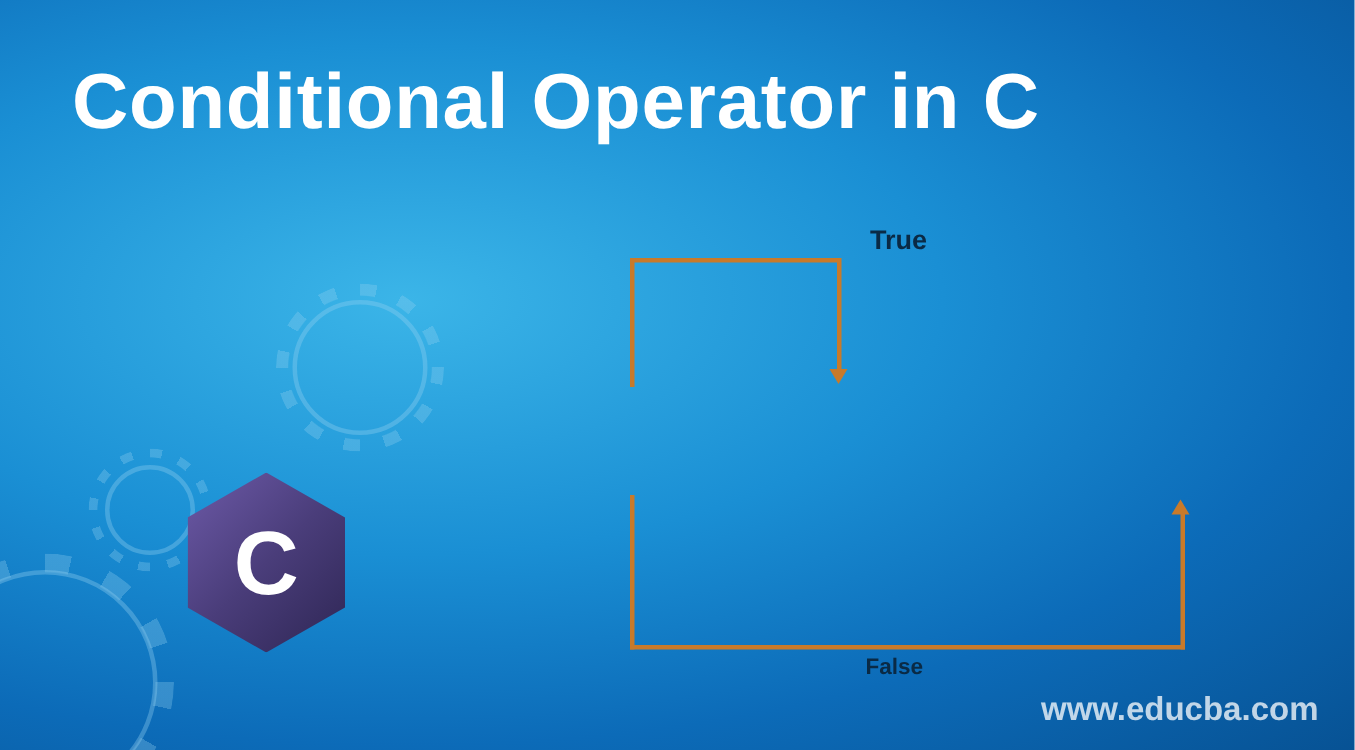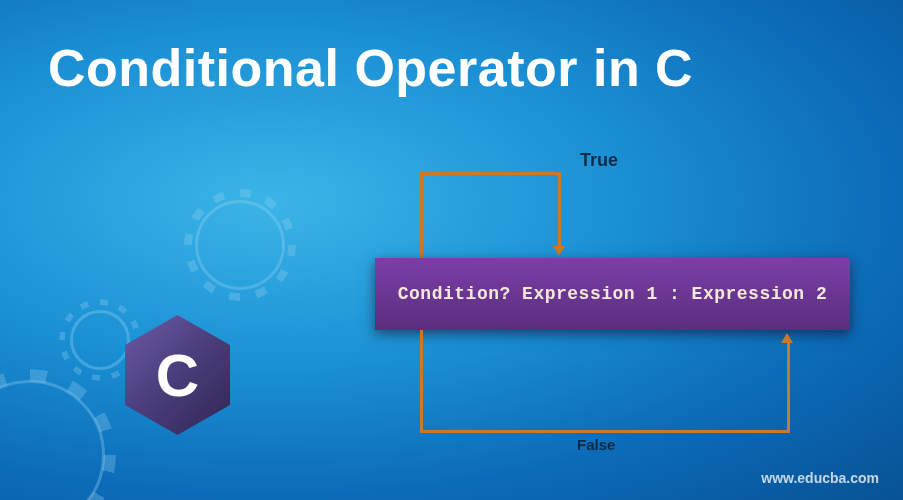--- a/index.html
+++ b/index.html
@@ -125,21 +125,21 @@
   font-family: "Courier New", monospace;
   font-weight: bold;
   font-size: 18px;
   letter-spacing: 0.5px;
 }
 .watermark {
   position: absolute;
   bottom: 14px;
   right: 24px;
   color: rgba(255,255,255,0.75);
-  font-size: 14px;
+  font-size: 22px;
   font-weight: bold;
   margin-top: 14px;
 }
 </style>
 </head>
 <body>
 
 <div class="gear gear1"></div>
 <div class="gear gear2"></div>
 <div class="gear gear3"></div>
@@ -153,21 +153,20 @@
 </div>
 
 <div class="diagram">
   <div class="label-true">True</div>
 
   <div class="line true-h1"></div>
   <div class="line true-v1"></div>
   <div class="line true-v2"></div>
   <div class="arrow-down true-arrow"></div>
 
-  <div class="expr-box">Condition? Expression 1 : Expression 2</div>
 
   <div class="line false-h1"></div>
   <div class="line false-v1"></div>
   <div class="line false-v2"></div>
   <div class="arrow-up false-arrow"></div>
 
   <div class="label-false">False</div>
 </div>
 
 <div class="watermark">www.educba.com</div>

